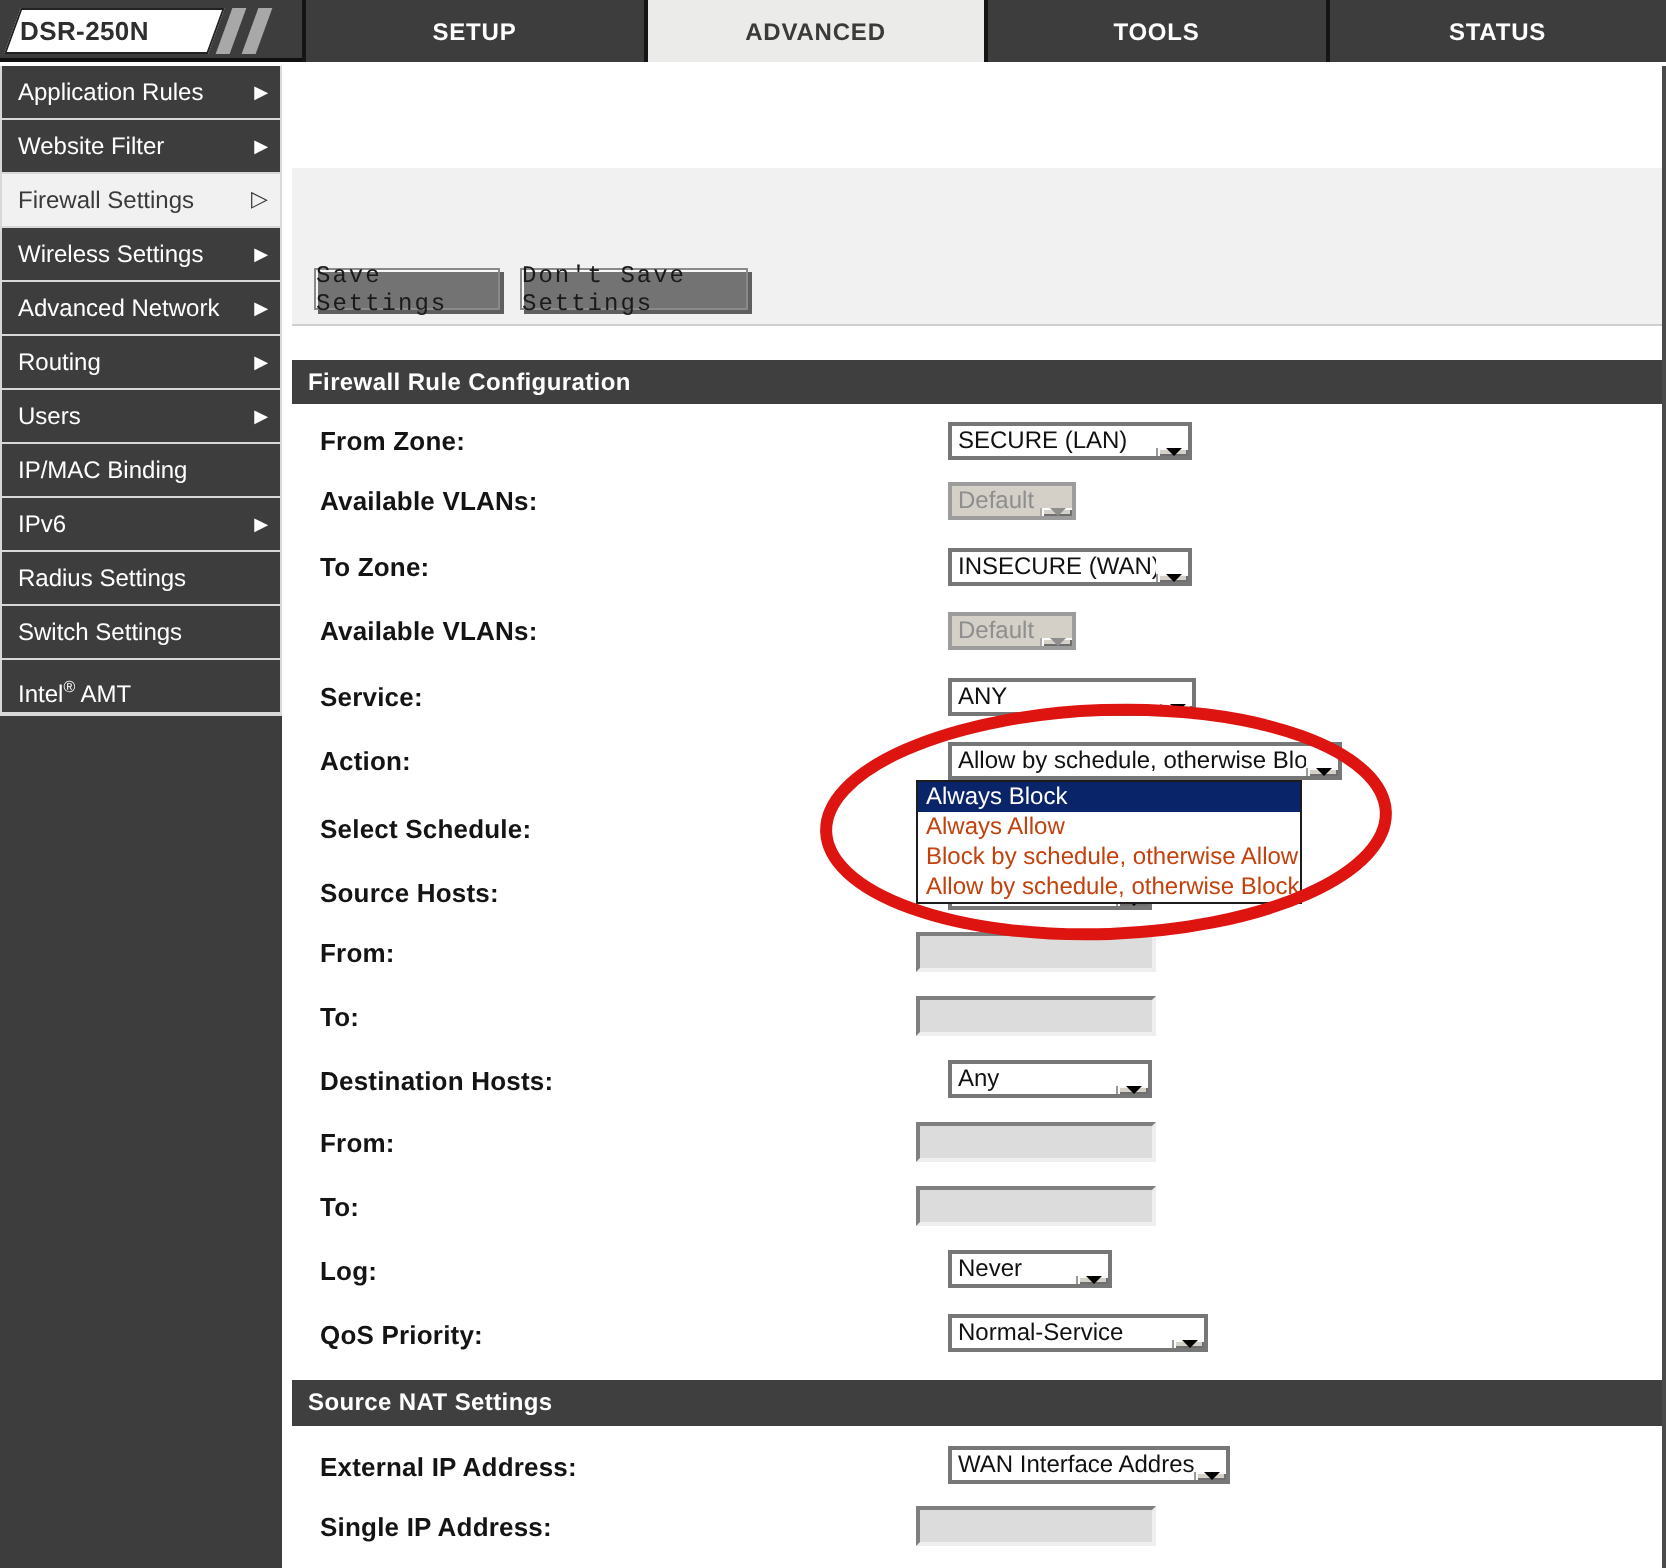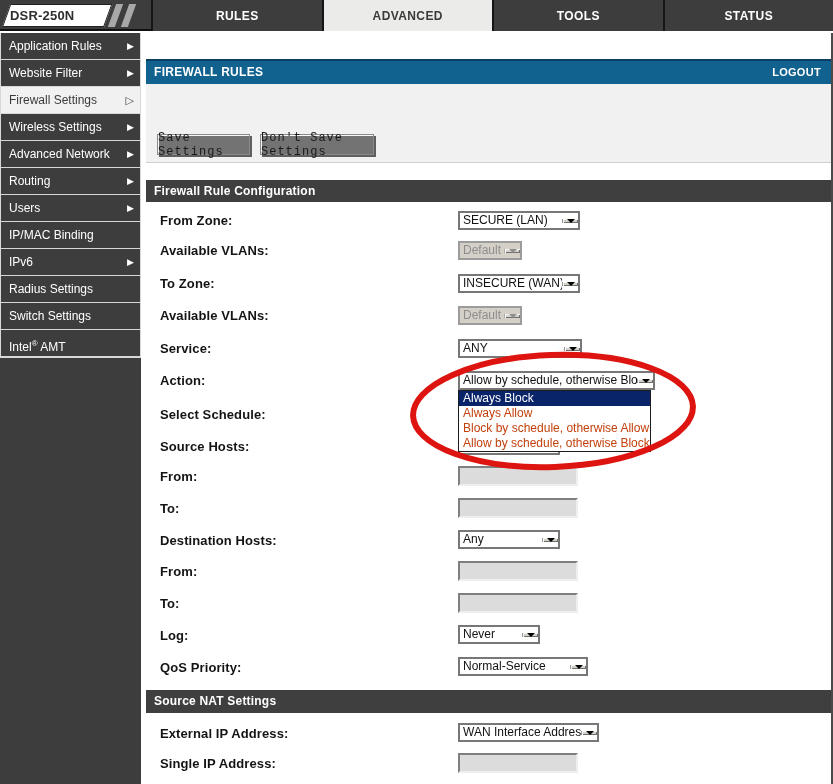--- a/index.html
+++ b/index.html
@@ -40,21 +40,21 @@
   .btn-save { left:11px; top:50px; width:93px; }
   .btn-dontsave { left:114px; top:50px; width:114px; }
 
   .secbar { position:absolute; left:0; width:685px; height:22px; background:#3f3f3f; color:#fff; font-weight:bold; font-size:12px; line-height:22px; padding-left:8px; letter-spacing:0.2px; }
   .sec1 { top:147px; }
   .sec2 { top:657px; height:23px; line-height:23px; }
 
   .flabel { position:absolute; left:14px; font-size:13px; font-weight:bold; color:#141414; line-height:16px; letter-spacing:0.1px; }
 
   
-  .sel { position:absolute; left:312px; height:19px; background:#fff; border:2px solid #777; display:flex; align-items:center; cursor:pointer; }
+  .sel { position:absolute; left:328px; height:19px; background:#fff; border:2px solid #777; display:flex; align-items:flex-end; cursor:pointer; }
   .sel-text { flex:1; font-size:12px; color:#111; line-height:15px; padding-left:3px; white-space:nowrap; overflow:hidden; }
   .sel-btn { width:16px; background:#d5d1c9; border-left:1px solid #9a9a9a; box-shadow:inset 1px 1px 0 #fbfbfa, inset -1px -1px 0 #6f6f6f; display:flex; align-items:center; justify-content:center; }
   .tri { width:0; height:0; border-left:4px solid transparent; border-right:4px solid transparent; border-top:4px solid #000; }
   .sel.disabled { border-color:#9c9c9c; background:#d4d0c8; cursor:default; }
   .sel.disabled .sel-text { color:#8e8e8e; }
   .sel.disabled .sel-btn { border-left-color:#aaa; }
   .sel.disabled .tri { border-top-color:#8e8e8e; }
 
   
   .dinput { position:absolute; left:312px; width:120px; height:20px; background:#dcdcdc; border:2px solid; border-color:#7f7f7f #eeeeee #eeeeee #7f7f7f; }
@@ -71,21 +71,21 @@
 <body>
 
 <div class="topnav">
   <div class="logo-cell">
     <div class="logo-shape"></div>
     <div class="logo-stripe" style="left:112px;"></div>
     <div class="logo-stripe" style="left:125px;"></div>
     <div class="logo-text">DSR-250N</div>
   </div>
   <div class="tabs">
-    <div class="tab">RULES</div>
+    <div class="tab">SETUP</div>
     <div class="tab active">ADVANCED</div>
     <div class="tab">TOOLS</div>
     <div class="tab">STATUS</div>
   </div>
 </div>
 
 <div class="sidebar">
   <div class="menu">
     <div class="menu-item">
       <span>Application Rules</span>
@@ -129,24 +129,20 @@
       <span>Switch Settings</span>
     </div>
     <div class="menu-item">
       <span>Intel<sup>®</sup> AMT</span>
     </div>
   </div>
 </div>
 
 <div class="content">
 
-  <div class="bluebar">
-    <span class="title">FIREWALL RULES</span>
-    <span class="logout">LOGOUT</span>
-  </div>
 
   <div class="desc">
     <div class="btn btn-save">Save Settings</div>
     <div class="btn btn-dontsave">Don't Save Settings</div>
   </div>
 
   <div class="secbar sec1">Firewall Rule Configuration</div>
 
   <div class="flabel" style="top:180px;">From Zone:</div>
   <div class="sel" style="top:178px; width:122px;">

